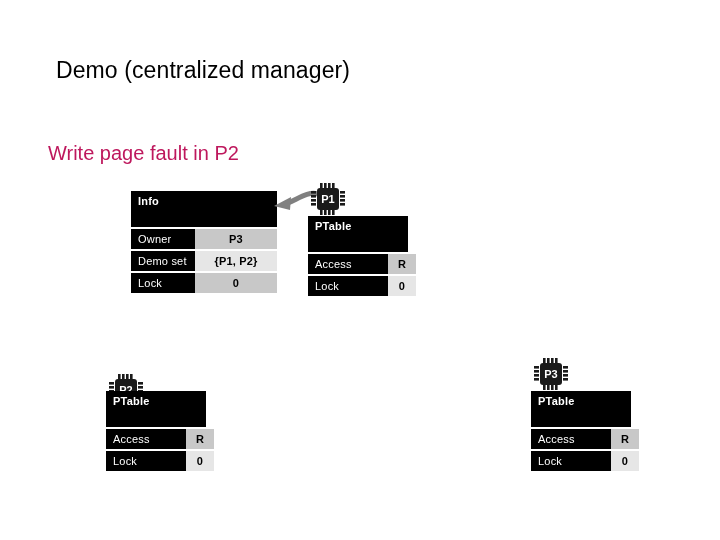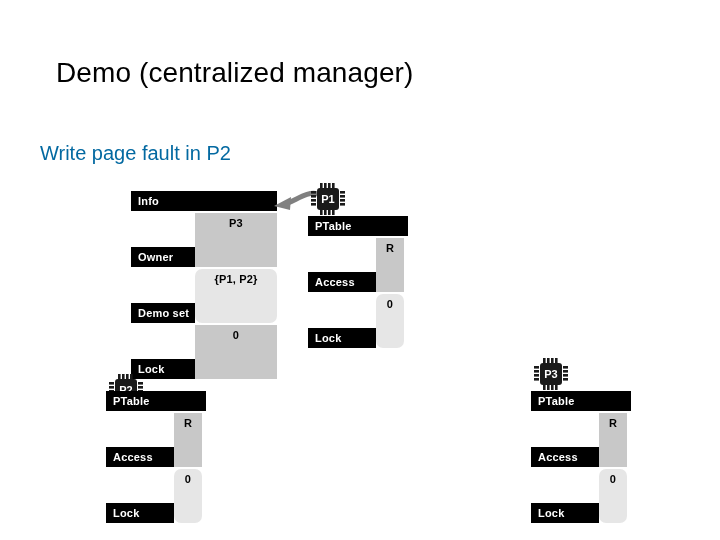--- a/index.html
+++ b/index.html
@@ -13,87 +13,86 @@
     font-family: "Liberation Sans", sans-serif;
     overflow: hidden;
     position: relative;
   }
 
   
   #slide-title {
     position: absolute;
     left: 56px;
     top: 57px;
-    font-size: 28px;
+    font-size: 23px;
     font-weight: 400;
     color: #000000;
     letter-spacing: 0.1px;
     white-space: nowrap;
   }
   #slide-subtitle {
     position: absolute;
-    left: 40px;
+    left: 48px;
     top: 142px;
     font-size: 20px;
     font-weight: 400;
-    color: #0369a1;
+    color: #be185d;
     white-space: nowrap;
   }
 
   
   .tbl {
     position: absolute;
   }
   .tbl-row {
     display: flex;
     margin-bottom: 2px;
   }
   .tbl-header {
     background: #000000;
     color: #ffffff;
     font-size: 11px;
     font-weight: bold;
-    padding: 4px 7px 4px 7px;
+    padding: 4px 7px 20px 7px;
     box-sizing: border-box;
     line-height: 12px;
     letter-spacing: 0.2px;
   }
   .cell-label {
     background: #000000;
     color: #ffffff;
     font-size: 11px;
-    font-weight: bold;
+    font-weight: normal;
     padding: 4px 0 4px 7px;
     box-sizing: border-box;
     line-height: 12px;
     letter-spacing: 0.2px;
-    margin-top: 34px;
   }
   .cell-value {
     color: #000000;
     font-size: 11px;
     font-weight: bold;
     padding: 4px 6px 4px 6px;
     box-sizing: border-box;
     line-height: 12px;
     text-align: center;
     letter-spacing: 0.2px;
   }
   .shade-dark  { background: #c8c8c8; }
-  .shade-light { background: #e6e6e6; border-radius: 7px; }
+  .shade-light { background: #e6e6e6; }
 
   
   #info-table { left: 131px; top: 191px; }
   #info-table .tbl-header { width: 146px; }
   #info-table .cell-label { width: 64px; }
   #info-table .cell-value { width: 82px; }
 
   
   .ptable .tbl-header { width: 100px; }
-  .ptable .cell-label { width: 68px; }
+  .ptable .cell-label { width: 80px; }
   .ptable .cell-value { width: 28px; }
 
   #p1-table { left: 308px; top: 216px; }
   #p2-table { left: 106px; top: 391px; }
   #p3-table { left: 531px; top: 391px; }
 
   
   .chip {
     position: absolute;
     width: 34px;

